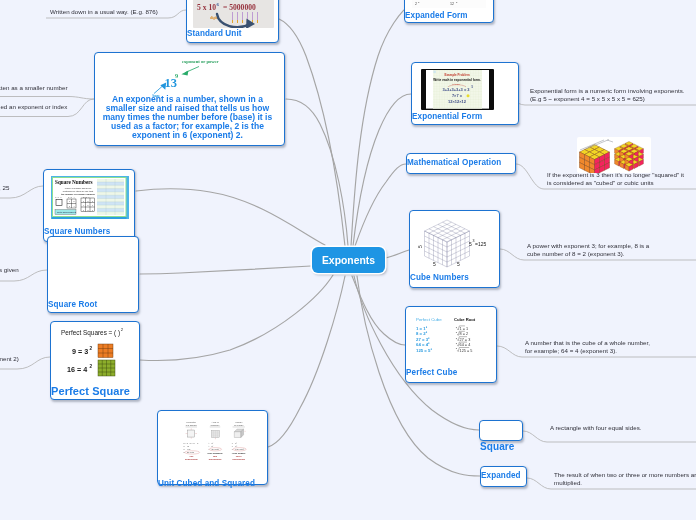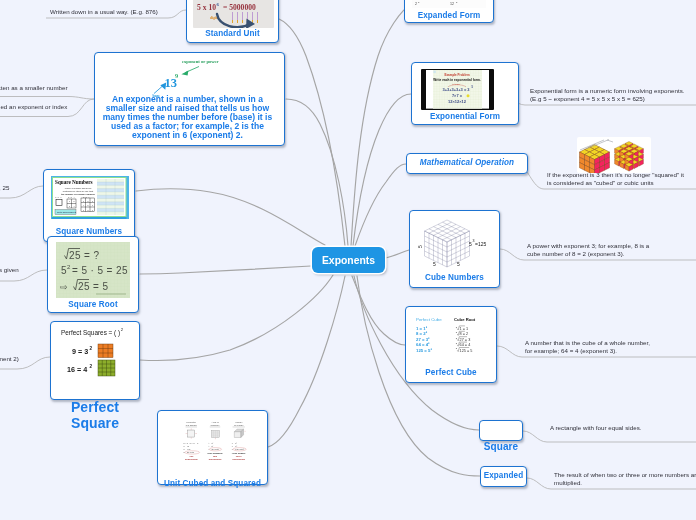--- a/index.html
+++ b/index.html
@@ -4,21 +4,21 @@
 <style>
   html,body{margin:0;padding:0;}
   body{width:696px;height:520px;background:#f0f3fd;overflow:hidden;
        font-family:"Liberation Sans",sans-serif;position:relative;
        -webkit-font-smoothing:antialiased;}
   #stage{position:absolute;left:0;top:0;width:696px;height:520px;overflow:hidden;}
   svg.links{position:absolute;left:0;top:0;width:696px;height:520px;}
   .node{position:absolute;box-sizing:border-box;background:#ffffff;
         border:1.9px solid #1d73d1;border-radius:4px;
         box-shadow:1px 1.5px 2.2px rgba(80,90,110,0.40);}
-  .cap{color:#1b7ce8;font-weight:bold;text-align:center;letter-spacing:0.1px;}
+  .cap{color:#1b7ce8;font-weight:bold;text-align:left;letter-spacing:0.1px;}
   .leaf{position:absolute;color:#2f2f38;font-size:6.2px;line-height:8.4px;
         letter-spacing:0.02px;}
   .central{position:absolute;background:#1e95e4;border-radius:6px;
            box-shadow:0 0 0 1.6px #ffffff, 1.5px 2px 2.5px rgba(70,80,100,0.40);
            color:#fff;font-weight:bold;display:flex;align-items:center;
            justify-content:center;}
 </style>
 </head>
 <body>
 
@@ -177,43 +177,20 @@
         <line x1="55" y1="3" x2="55" y2="39"></line>
             <line x1="64" y1="3" x2="64" y2="39"></line>
       </g>
     </g>
     <rect x="1" y="41" width="74.5" height="2" fill="#2f9fe0"></rect>
   </svg>
   <div class="cap" style="position:absolute;left:0;top:57px;width:100%;font-size:8.15px;">Square Numbers</div>
 </div>
 
 <div class="node" style="left:47px;top:236px;width:92px;height:77px;">
-  <div style="position:absolute;left:8px;top:5px;width:74px;height:56px;background:#d6e5c7;overflow:hidden;">
-    <svg viewBox="0 0 74 56" width="74" height="56">
-      <defs>
-        <pattern id="grid1" width="3.4" height="3.4" patternUnits="userSpaceOnUse">
-          <path d="M3.4 0 L0 0 0 3.4" fill="none" stroke="#cadcb8" stroke-width="0.35"></path>
-        </pattern>
-      </defs>
-      <rect width="74" height="56" fill="url(#grid1)"></rect>
-      <g fill="#4a4f46" font-family="Liberation Sans, sans-serif" font-size="10" letter-spacing="0.4">
-        <text x="13" y="17">25  =  ?</text>
-        <text x="5" y="32">5</text>
-        <text x="11" y="27" font-size="6">2</text>
-        <text x="16" y="32">= 5 · 5 = 25</text>
-        <text x="4" y="48" font-size="9">⇨</text>
-        <text x="22" y="48">25  =  5</text>
-      </g>
-      <g stroke="#4a4f46" stroke-width="0.85" fill="none">
-        <path d="M8.5,13.5 L10.5,17 L12.5,6.5 L24,6.5"></path>
-        <path d="M17.5,44.5 L19.5,48 L21.5,37.5 L33,37.5"></path>
-      </g>
-      <path d="M40,52 L70,52" stroke="#5a7a43" stroke-width="0.7" opacity="0.6"></path>
-    </svg>
-  </div>
   <div class="cap" style="position:absolute;left:0;top:63px;width:100%;font-size:8.15px;">Square Root</div>
 </div>
 
 <div class="node" style="left:50px;top:321px;width:90px;height:79px;">
   <svg style="position:absolute;left:3px;top:4px;" width="84" height="54" viewBox="0 0 84 54">
     <text x="7" y="9" font-family="Liberation Sans, sans-serif" font-size="6.4" fill="#1a1a1a">Perfect Squares = (</text>
     <text x="64" y="9" font-family="Liberation Sans, sans-serif" font-size="6.4" fill="#1a1a1a">)</text>
     <text x="66.7" y="5.4" font-family="Liberation Sans, sans-serif" font-size="4.2" fill="#1a1a1a">2</text>
     <text x="18" y="28" font-family="Liberation Sans, sans-serif" font-size="7.2" font-weight="bold" fill="#1a1a1a">9 = 3</text>
     <text x="35.6" y="23.6" font-family="Liberation Sans, sans-serif" font-size="4.6" font-weight="bold" fill="#1a1a1a">2</text>
@@ -235,21 +212,21 @@
         <line x1="48.25" y1="34" x2="48.25" y2="50"></line>
             <line x1="52.5" y1="34" x2="52.5" y2="50"></line>
             <line x1="56.75" y1="34" x2="56.75" y2="50"></line>
         <line x1="44" y1="38" x2="61" y2="38"></line>
             <line x1="44" y1="42" x2="61" y2="42"></line>
             <line x1="44" y1="46" x2="61" y2="46"></line>
         <rect x="44" y="34" width="17" height="16"></rect>
       </g>
     </g>
   </svg>
-  <div class="cap" style="position:absolute;left:0;top:77px;width:100%;font-size:14px;">Perfect Square</div>
+  <div class="cap" style="position:absolute;left:0;top:63px;width:100%;font-size:11px;">Perfect Square</div>
 </div>
 
 <div class="node" style="left:157px;top:410px;width:111px;height:75px;">
   <div style="position:absolute;left:21px;top:6px;width:72px;height:48px;background:#fff;overflow:hidden;">
     <svg viewBox="0 0 82 48" width="72" height="48">
       <g font-family="Liberation Sans, sans-serif" font-size="2.5" fill="#444" text-anchor="middle">
         <text x="14" y="4">Perimeter</text>
         <text x="14" y="7.2">of a Square</text>
         <text x="41" y="4">Area of</text>
         <text x="41" y="7.2">a Square</text>
@@ -365,21 +342,21 @@
       <text x="30" y="20.5" text-anchor="middle" font-family="Liberation Sans, sans-serif" font-size="4" font-weight="bold" fill="#3b4a86">3+3+3+3+3  =  3</text>
       <text x="45.5" y="18" font-family="Liberation Sans, sans-serif" font-size="2.6" font-weight="bold" fill="#3b4a86">5</text>
       <text x="31" y="26.5" text-anchor="middle" font-family="Liberation Sans, sans-serif" font-size="4" font-weight="bold" fill="#3b4a86">7×7  =</text>
       <circle cx="42" cy="25.4" r="1.5" fill="#e8dc2e"></circle>
       <text x="31" y="32.5" text-anchor="middle" font-family="Liberation Sans, sans-serif" font-size="4" font-weight="bold" fill="#3b4a86">12×12×12</text>
     </svg>
   </div>
   <div class="cap" style="position:absolute;left:0;top:49px;width:100%;font-size:8.15px;">Exponential Form</div>
 </div>
 
-<div class="node" style="left:406px;top:153px;width:122px;height:21px;font-style:italic;">
+<div class="node" style="left:406px;top:153px;width:110px;height:21px;">
   <div class="cap" style="position:absolute;left:0;top:4px;width:100%;font-size:8.15px;">Mathematical Operation</div>
 </div>
 
 <div class="node" style="left:409px;top:210px;width:91px;height:78px;">
   <svg style="position:absolute;left:5px;top:4px;" width="81" height="56" viewBox="0 0 81 56">
     <g id="cubegrid" stroke="#4a4f7a" stroke-width="0.3" fill="none" opacity="0.8">
           <line x1="32.00" y1="5.00" x2="9.50" y2="16.00"></line>
           <line x1="36.50" y1="7.20" x2="14.00" y2="18.20"></line>
           <line x1="41.00" y1="9.40" x2="18.50" y2="20.40"></line>
           <line x1="45.50" y1="11.60" x2="23.00" y2="22.60"></line>

